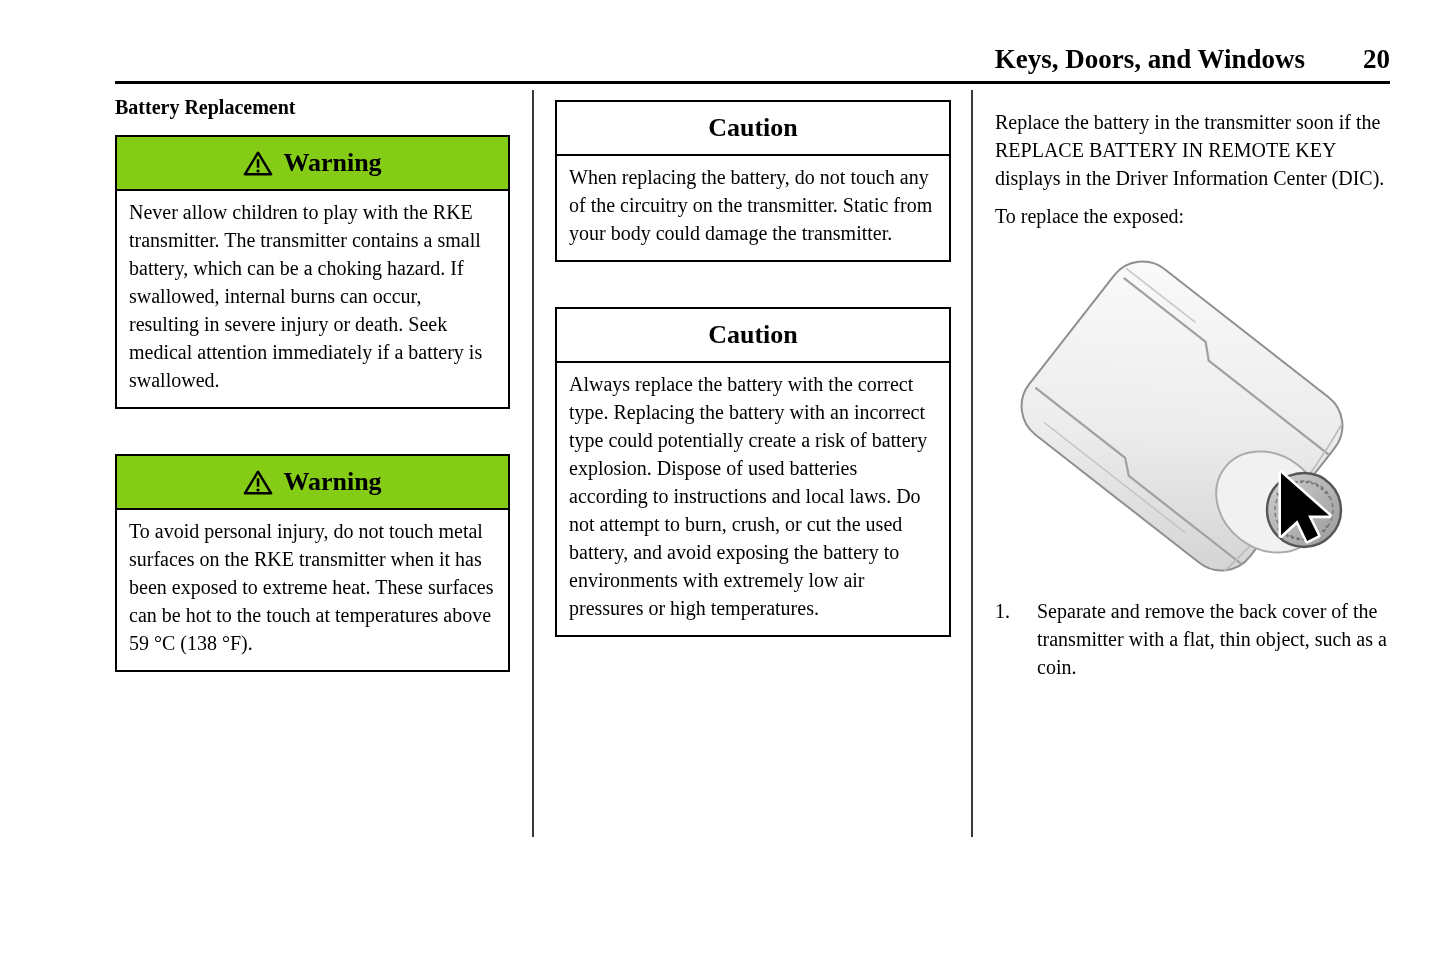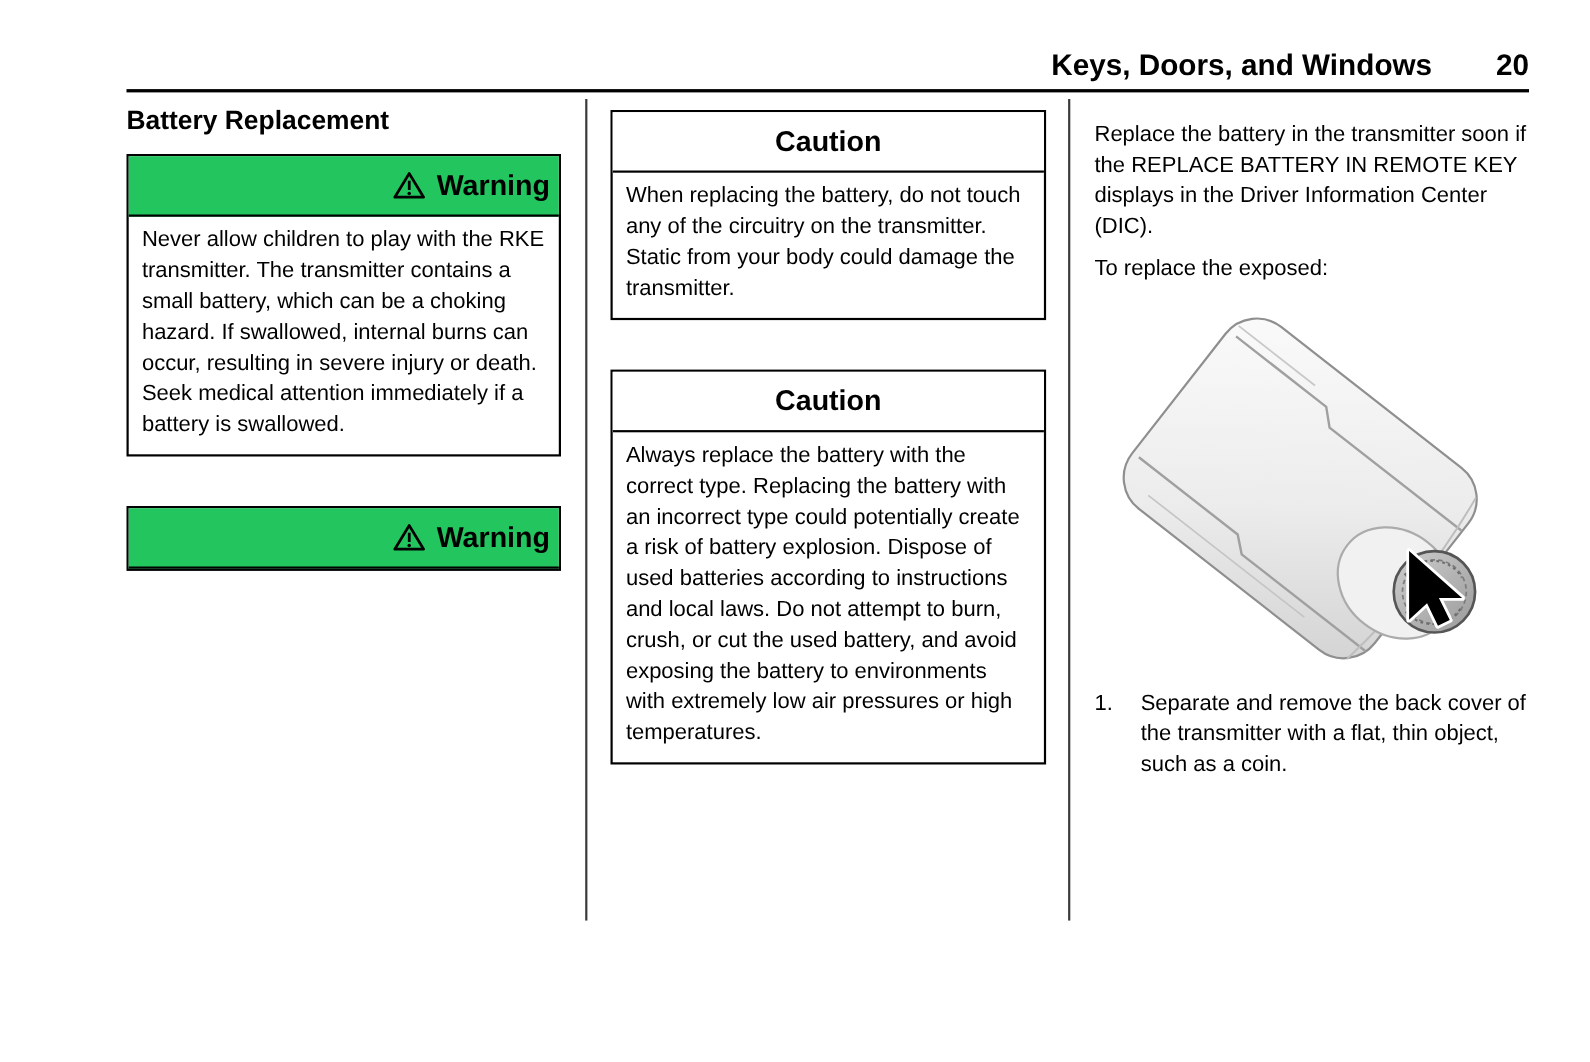--- a/index.html
+++ b/index.html
@@ -1,21 +1,21 @@
 <!DOCTYPE html>
 <html><head>
 <meta charset="utf-8">
 <style>
   * { margin:0; padding:0; box-sizing:border-box; }
   html,body { background:#ffffff; }
   .page {
     position:relative;
     width:1445px; height:837px;
     background:#ffffff;
-    font-family:Liberation Sans, sans-serif;
+    font-family:Liberation Serif, serif;
     color:#000;
     overflow:hidden;
     border-radius:22px;
   }
   
   .header {
     position:absolute; left:115px; right:55px; top:44px;
     display:flex; justify-content:flex-end; align-items:baseline; gap:58px;
     font-weight:700; font-size:27px;
   }
@@ -27,32 +27,32 @@
   .col { position:absolute; top:96px; }
   .col-left   { left:115px; width:395px; }
   .col-middle { left:555px; width:396px; top:100px; }
   .col-right  { left:995px; width:396px;margin-top:12px; }
   .v-divider {
     position:absolute; top:90px; height:815px; width:2px; background:#3a3a3a;
   }
   .v-divider.first  { left:532px; }
   .v-divider.second { left:971px; }
 
-  .section-heading { font-size:24px; font-weight:700; margin-bottom:16px; }
+  .section-heading { font-size:20px; font-weight:700; margin-bottom:16px; }
 
   
   .alert-box { border:2px solid #000; background:#fff; }
   .alert-box + .alert-box { margin-top:45px; }
   .alert-head {
     display:flex; align-items:center; justify-content:center; gap:10px;
     font-size:26px; font-weight:700;
     padding:11px 8px;
     border-bottom:2px solid #000;
   }
-  .alert-head.warning { background:#22c55e;justify-content:flex-end; }
+  .alert-head.warning { background:#84cc16; }
   .alert-head.caution { background:#ffffff; }
   .alert-body {
     padding:7px 12px 13px 12px;
     font-size:20px; line-height:28px;
   }
   .warn-icon { width:30px; height:27px; display:inline-block; flex:0 0 auto; }
 
   
   .rc-par { font-size:20px; line-height:28px; }
   .rc-intro { font-size:20px; line-height:28px; margin-top:10px; }
@@ -97,20 +97,21 @@
       <div class="alert-head warning">
         <span class="warn-icon">
           <svg viewBox="0 0 32 28" width="30" height="27">
             <path d="M16 2.5 L30 25.5 L2 25.5 Z" fill="none" stroke="#000" stroke-width="2.6" stroke-linejoin="round"></path>
             <rect x="14.7" y="9.5" width="2.7" height="9" fill="#000"></rect>
             <circle cx="16" cy="22" r="1.7" fill="#000"></circle>
           </svg>
         </span>
         <span>Warning</span>
       </div>
+      <div class="alert-body">To avoid personal injury, do not touch metal surfaces on the RKE transmitter when it has been exposed to extreme heat. These surfaces can be hot to the touch at temperatures above 59 °C (138 °F).</div>
     </div>
   </div>
 
   <div class="col col-middle">
     <div class="alert-box">
       <div class="alert-head caution">
         <span>Caution</span>
       </div>
       <div class="alert-body">When replacing the battery, do not touch any of the circuitry on the transmitter. Static from your body could damage the transmitter.</div>
     </div>

